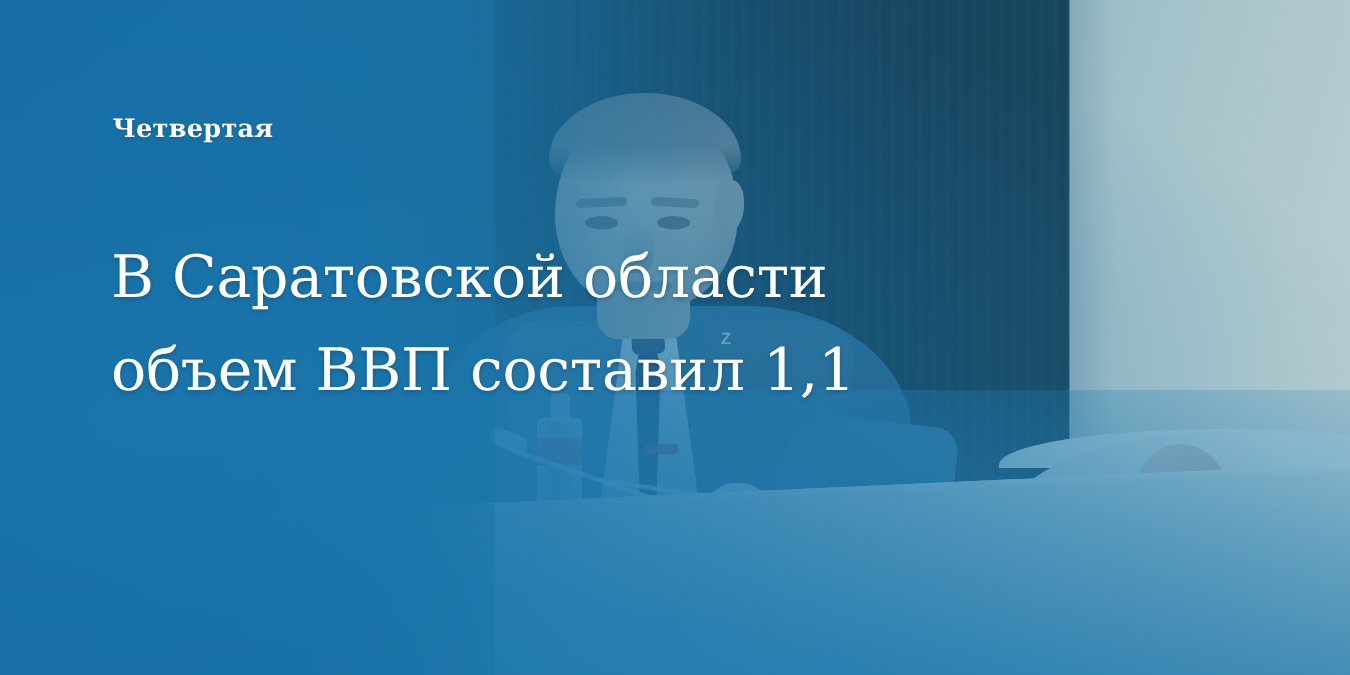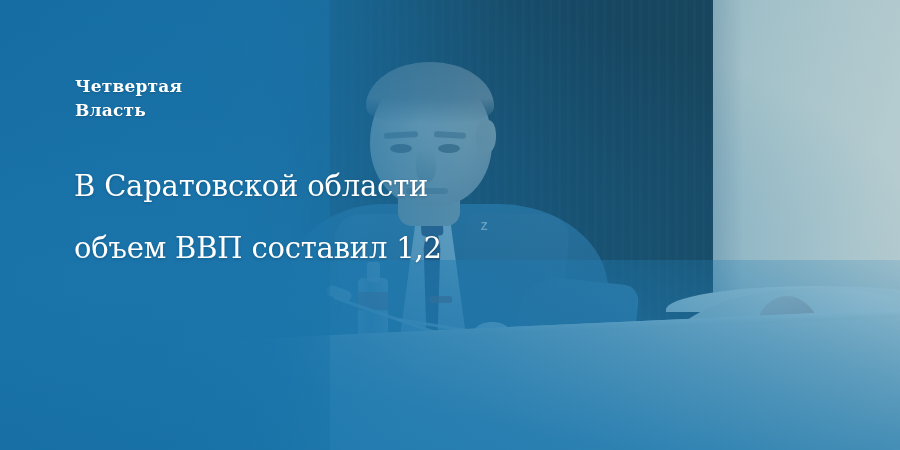--- a/index.html
+++ b/index.html
@@ -429,21 +429,21 @@
   }
   .logo span { display: block; }
 
   .headline {
     position: absolute;
     left: 74px; top: 155px;
     width: 560px;
     color: #ffffff;
     font-family: "DejaVu Serif", "Liberation Serif", serif;
     font-weight: 400;
-    font-size: 29px;
+    font-size: 39px;
     line-height: 62px;
     letter-spacing: -0.2px;
     text-shadow: 0 1px 3px rgba(8,40,66,.30);
   }
   .headline .hl-line { display: block; white-space: nowrap; }
 </style>
 </head>
 <body>
 
 <div class="card">
@@ -504,22 +504,21 @@
 
   <div class="overlay-blue"></div>
   <div class="overlay-bottom"></div>
   <div class="overlay-left"></div>
   <div class="overlay-soft"></div>
 
   <div class="content">
 
     <div class="logo">
       <span>Четвертая</span>
-      <span>Власть</span>
     </div>
 
     <div class="headline">
       <span class="hl-line">В Саратовской области</span>
-      <span class="hl-line">объем ВВП составил 1,2</span>
+      <span class="hl-line">объем ВВП составил 1,1</span>
     </div>
 
   </div>
 </div>
 
 </body></html>

